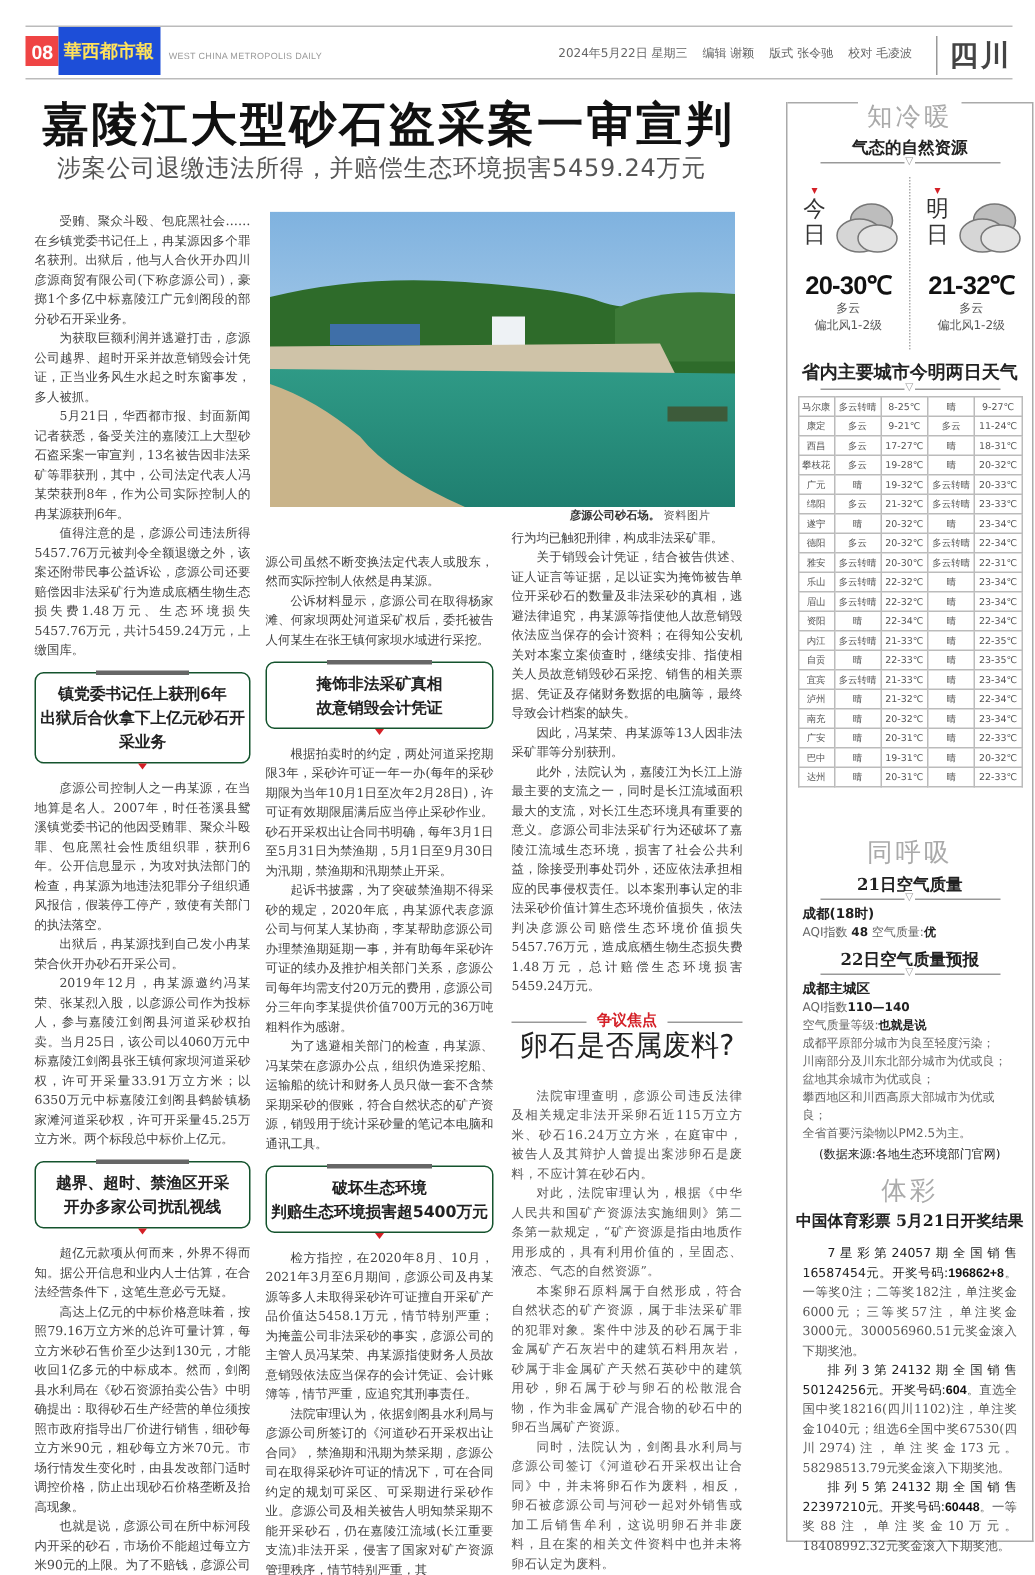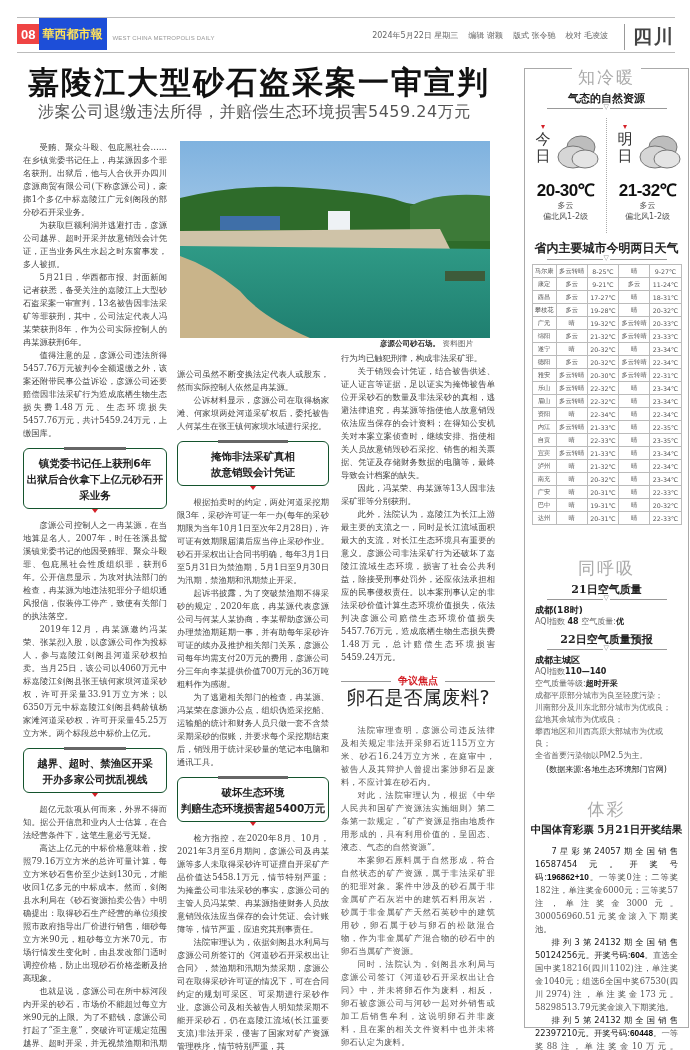--- a/index.html
+++ b/index.html
@@ -80,20 +80,21 @@
 <div class="col col1">
   <p>受贿、聚众斗殴、包庇黑社会……在乡镇党委书记任上，冉某源因多个罪名获刑。出狱后，他与人合伙开办四川彦源商贸有限公司(下称彦源公司)，豪掷1个多亿中标嘉陵江广元剑阁段的部分砂石开采业务。</p>
   <p>为获取巨额利润并逃避打击，彦源公司越界、超时开采并故意销毁会计凭证，正当业务风生水起之时东窗事发，多人被抓。</p>
   <p>5月21日，华西都市报、封面新闻记者获悉，备受关注的嘉陵江上大型砂石盗采案一审宣判，13名被告因非法采矿等罪获刑，其中，公司法定代表人冯某荣获刑8年，作为公司实际控制人的冉某源获刑6年。</p>
   <p>值得注意的是，彦源公司违法所得5457.76万元被判令全额退缴之外，该案还附带民事公益诉讼，彦源公司还要赔偿因非法采矿行为造成底栖生物生态损失费1.48万元、生态环境损失5457.76万元，共计5459.24万元，上缴国库。</p>
   <div class="subhead-box">
     <div>镇党委书记任上获刑6年</div>
     <div>出狱后合伙拿下上亿元砂石开采业务</div>
   </div>
   <p>彦源公司控制人之一冉某源，在当地算是名人。2007年，时任苍溪县鸳溪镇党委书记的他因受贿罪、聚众斗殴罪、包庇黑社会性质组织罪，获刑6年。公开信息显示，为攻对执法部门的检查，冉某源为地违法犯罪分子组织通风报信，假装停工停产，致使有关部门的执法落空。</p>
+  <p>出狱后，冉某源找到自己发小冉某荣合伙开办砂石开采公司。</p>
   <p>2019年12月，冉某源邀约冯某荣、张某烈入股，以彦源公司作为投标人，参与嘉陵江剑阁县河道采砂权拍卖。当月25日，该公司以4060万元中标嘉陵江剑阁县张王镇何家坝河道采砂权，许可开采量33.91万立方米；以6350万元中标嘉陵江剑阁县鹤龄镇杨家滩河道采砂权，许可开采量45.25万立方米。两个标段总中标价上亿元。</p>
   <div class="subhead-box">
     <div>越界、超时、禁渔区开采</div>
     <div>开办多家公司扰乱视线</div>
   </div>
   <p>超亿元款项从何而来，外界不得而知。据公开信息和业内人士估算，在合法经营条件下，这笔生意必亏无疑。</p>
   <p>高达上亿元的中标价格意味着，按照79.16万立方米的总许可量计算，每立方米砂石售价至少达到130元，才能收回1亿多元的中标成本。然而，剑阁县水利局在《砂石资源拍卖公告》中明确提出：取得砂石生产经营的单位须按照市政府指导出厂价进行销售，细砂每立方米90元，粗砂每立方米70元。市场行情发生变化时，由县发改部门适时调控价格，防止出现砂石价格垄断及抬高现象。</p>
   <p>也就是说，彦源公司在所中标河段内开采的砂石，市场价不能超过每立方米90元的上限。为了不赔钱，彦源公司打起了“歪主意”，突破许可证规定范围越界、超时开采，并无视禁渔期和汛期规定，非法开采牟取暴利。</p>
 
 </div>
@@ -128,21 +129,21 @@
 
 <div class="col col2">
   <p style="text-indent:0">源公司虽然不断变换法定代表人或股东，然而实际控制人依然是冉某源。</p>
   <p>公诉材料显示，彦源公司在取得杨家滩、何家坝两处河道采矿权后，委托被告人何某生在张王镇何家坝水域进行采挖。</p>
   <div class="subhead-box">
     <div>掩饰非法采矿真相</div>
     <div>故意销毁会计凭证</div>
   </div>
   <p>根据拍卖时的约定，两处河道采挖期限3年，采砂许可证一年一办(每年的采砂期限为当年10月1日至次年2月28日)，许可证有效期限届满后应当停止采砂作业。砂石开采权出让合同书明确，每年3月1日至5月31日为禁渔期，5月1日至9月30日为汛期，禁渔期和汛期禁止开采。</p>
   <p>起诉书披露，为了突破禁渔期不得采砂的规定，2020年底，冉某源代表彦源公司与何某人某协商，李某帮助彦源公司办理禁渔期延期一事，并有助每年采砂许可证的续办及推护相关部门关系，彦源公司每年均需支付20万元的费用，彦源公司分三年向李某提供价值700万元的36万吨粗料作为感谢。</p>
-  <p>为了逃避相关部门的检查，冉某源、冯某荣在彦源办公点，组织伪造采挖船、运输船的统计和财务人员只做一套不含禁采期采砂的假账，并要求每个采挖期结束后，销毁用于统计采砂量的笔记本电脑和通讯工具。</p>
+  <p>为了逃避相关部门的检查，冉某源、冯某荣在彦源办公点，组织伪造采挖船、运输船的统计和财务人员只做一套不含禁采期采砂的假账，符合自然状态的矿产资源，销毁用于统计采砂量的笔记本电脑和通讯工具。</p>
   <div class="subhead-box">
     <div>破坏生态环境</div>
     <div>判赔生态环境损害超5400万元</div>
   </div>
   <p>检方指控，在2020年8月、10月，2021年3月至6月期间，彦源公司及冉某源等多人未取得采砂许可证擅自开采矿产品价值达5458.1万元，情节特别严重；为掩盖公司非法采砂的事实，彦源公司的主管人员冯某荣、冉某源指使财务人员故意销毁依法应当保存的会计凭证、会计账簿等，情节严重，应追究其刑事责任。</p>
   <p>法院审理认为，依据剑阁县水利局与彦源公司所签订的《河道砂石开采权出让合同》，禁渔期和汛期为禁采期，彦源公司在取得采砂许可证的情况下，可在合同约定的规划可采区、可采期进行采砂作业。彦源公司及相关被告人明知禁采期不能开采砂石，仍在嘉陵江流域(长江重要支流)非法开采，侵害了国家对矿产资源管理秩序，情节特别严重，其</p>
 </div>
 
 <div class="col col3">
   <p style="text-indent:0">行为均已触犯刑律，构成非法采矿罪。</p>
@@ -353,32 +354,32 @@
       <span>AQI指数</span>
       <b>48</b>
       <span>空气质量:</span><b>优</b>
     </div>
   </div>
   <div class="sb-head" style="margin-top:4px">22日空气质量预报</div>
   <div class="sb-divider"></div>
   <div class="aq">
     <div class="big">成都主城区</div>
     <div><span>AQI指数</span><b>110—140</b></div>
-    <div><span>空气质量等级:</span><b>超时开采</b></div>
+    <div><span>空气质量等级:</span><b>也就是说</b></div>
     <div>成都平原部分城市为良至轻度污染；</div>
     <div>川南部分及川东北部分城市为优或良；</div>
     <div>盆地其余城市为优或良；</div>
     <div>攀西地区和川西高原大部城市为优或良；</div>
     <div>全省首要污染物以PM2.5为主。</div>
     <div class="src">(数据来源:各地生态环境部门官网)</div>
   </div>
 
   <div style="height:6px"></div>
   <div style="text-align:center">
-    <span class="sb-title" style="margin-top:16px">体彩</span>
+    <span class="sb-title" style="margin-top:0">体彩</span>
   </div>
   <div class="sb-head" style="font-size:10.5px;margin-bottom:8px">中国体育彩票 5月21日开奖结果</div>
   <div class="lot" id="lot-list">
-      <p><span class="s">7星彩第24057期全国销售16587454元。开奖号码:</span><span class="num">196862+10</span><span>。一等奖0注；二等奖182注，单注奖金6000元；三等奖57注，单注奖金3000元。300056960.51元奖金滚入下期奖池。</span></p>
+      <p><span class="s">7星彩第24057期全国销售16587454元。开奖号码:</span><span class="num">196862+8</span><span>。一等奖0注；二等奖182注，单注奖金6000元；三等奖57注，单注奖金3000元。300056960.51元奖金滚入下期奖池。</span></p>
       <p><span class="s">排列3第24132期全国销售50124256元。开奖号码:</span><span class="num">604</span><span>。直选全国中奖18216(四川1102)注，单注奖金1040元；组选6全国中奖67530(四川2974)注，单注奖金173元。58298513.79元奖金滚入下期奖池。</span></p>
       <p><span class="s">排列5第24132期全国销售22397210元。开奖号码:</span><span class="num">60448</span><span>。一等奖88注，单注奖金10万元。18408992.32元奖金滚入下期奖池。</span></p>
     </div>
 </div>
 
 </body></html>

